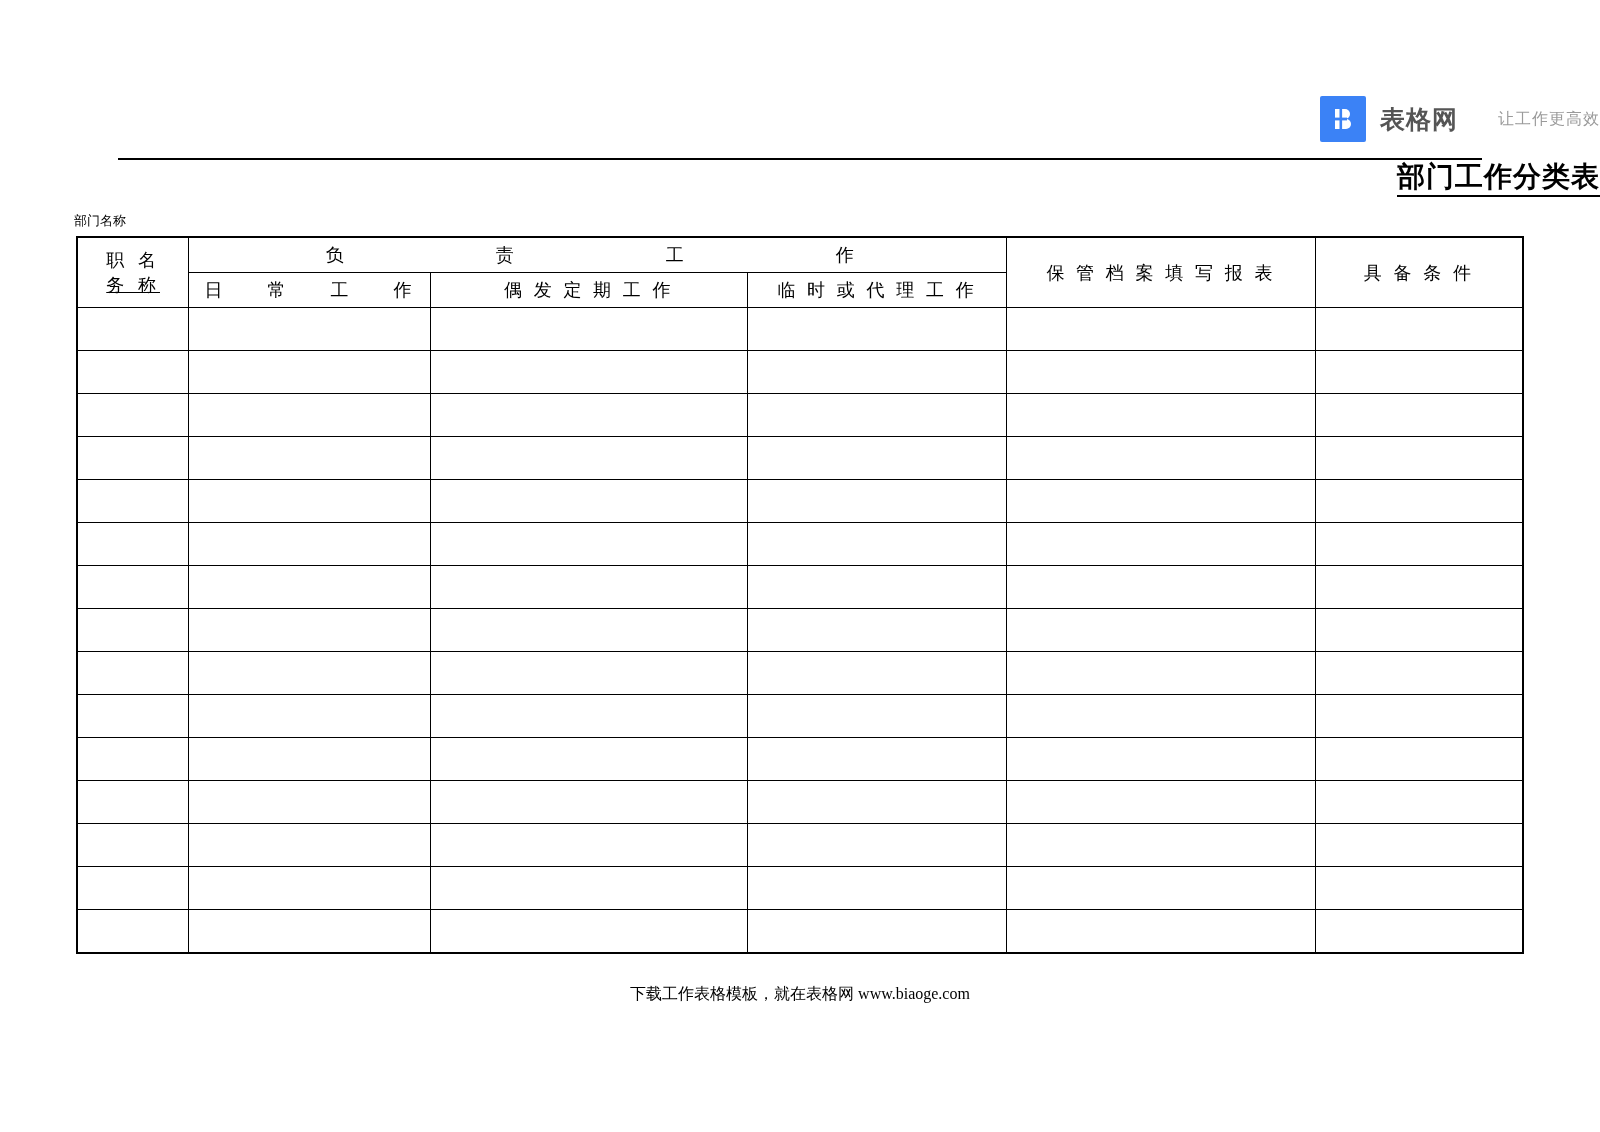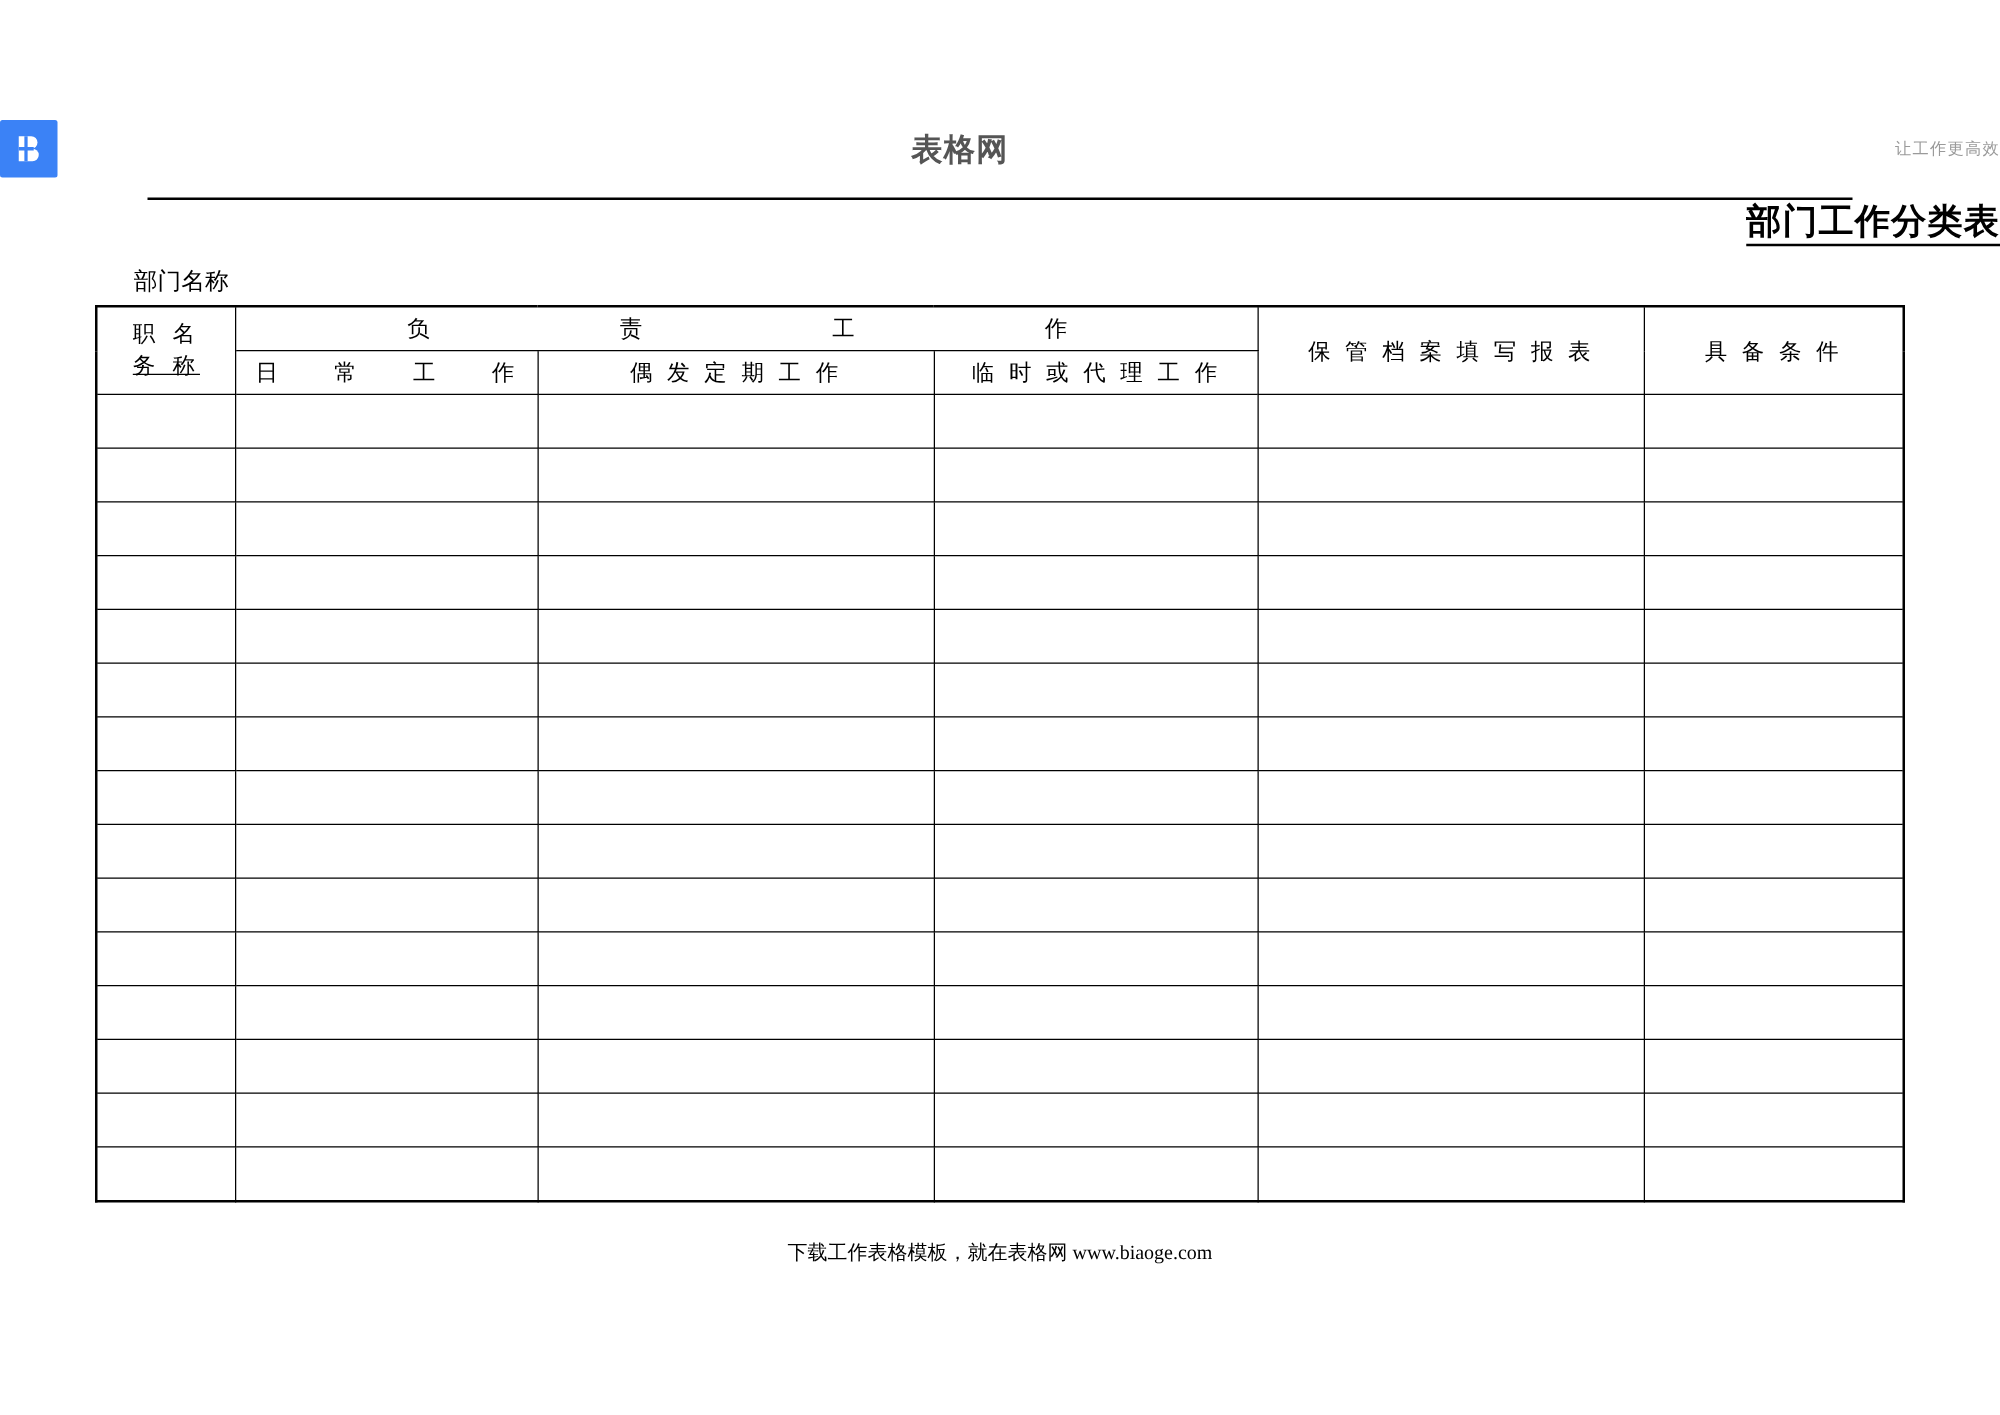--- a/index.html
+++ b/index.html
@@ -13,21 +13,21 @@
     font-family: "Liberation Serif", "DejaVu Serif", serif;
     color: #000000;
     position: relative;
     overflow: hidden;
   }
 
   
   .brand-bar {
     display: flex;
     align-items: center;
-    justify-content: space-between;
+    justify-content: flex-end;
     gap: 14px;
     padding-top: 96px;
     height: 46px;
   }
   .brand-logo {
     width: 46px;
     height: 46px;
     background: #3b82f6;
     display: flex;
     align-items: center;
@@ -37,21 +37,21 @@
   .brand-logo svg { display: block; }
   .brand-name {
     font-family: "DejaVu Sans", "Liberation Sans", sans-serif;
     font-size: 25px;
     font-weight: bold;
     color: #555555;
     letter-spacing: 1px;
   }
   .brand-slogan {
     font-family: Liberation Mono, monospace;
-    font-size: 13px;
+    font-size: 16px;
     color: #9a9a9a;
     letter-spacing: 1px;
     margin-left: 26px;
   }
 
   
   .rule {
     position: absolute;
     left: 118px;
     right: 118px;
@@ -67,22 +67,22 @@
     font-weight: bold;
     margin-top: 16px;
     letter-spacing: 1px;
   }
   .doc-title span {
     border-bottom: 2px solid #000;
     padding-bottom: 2px;
   }
 
   .dept-label {
-    margin: 16px 0 6px 107px;
-    font-size: 19px;
+    margin: 16px 0 6px 74px;
+    font-size: 13px;
     font-family: Liberation Mono, monospace;
   }
 
   
   table.main {
     border-collapse: collapse;
     margin: 0 auto;
     width: 1448px;
     table-layout: fixed;
   }

